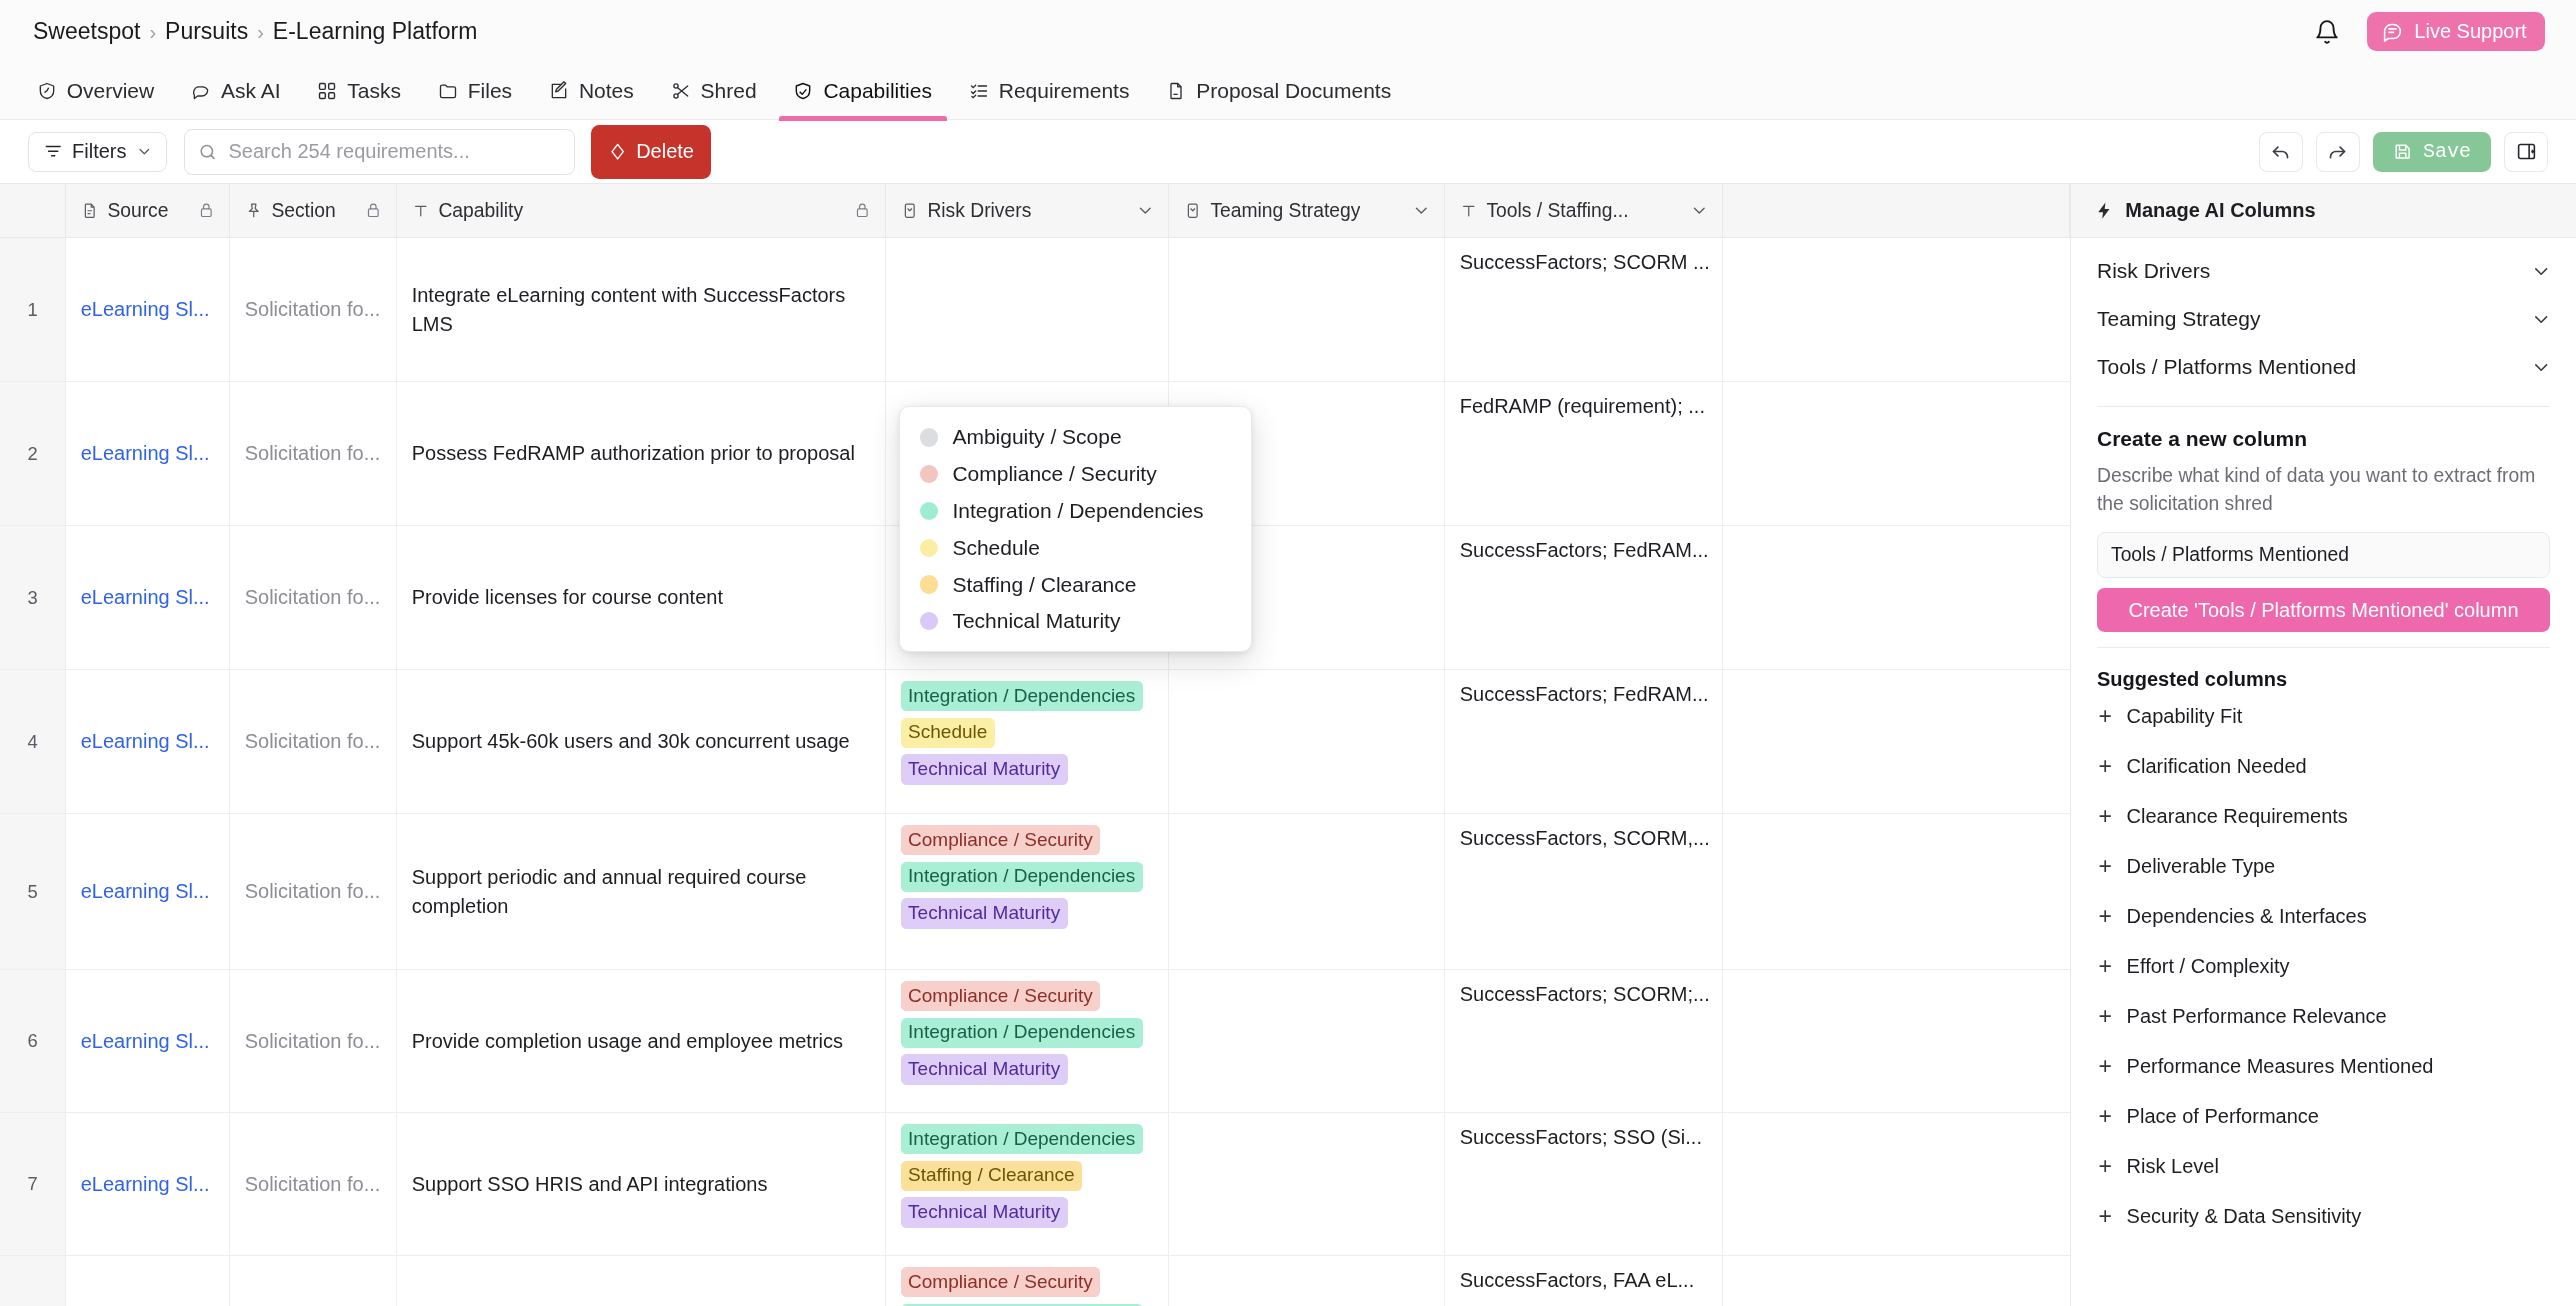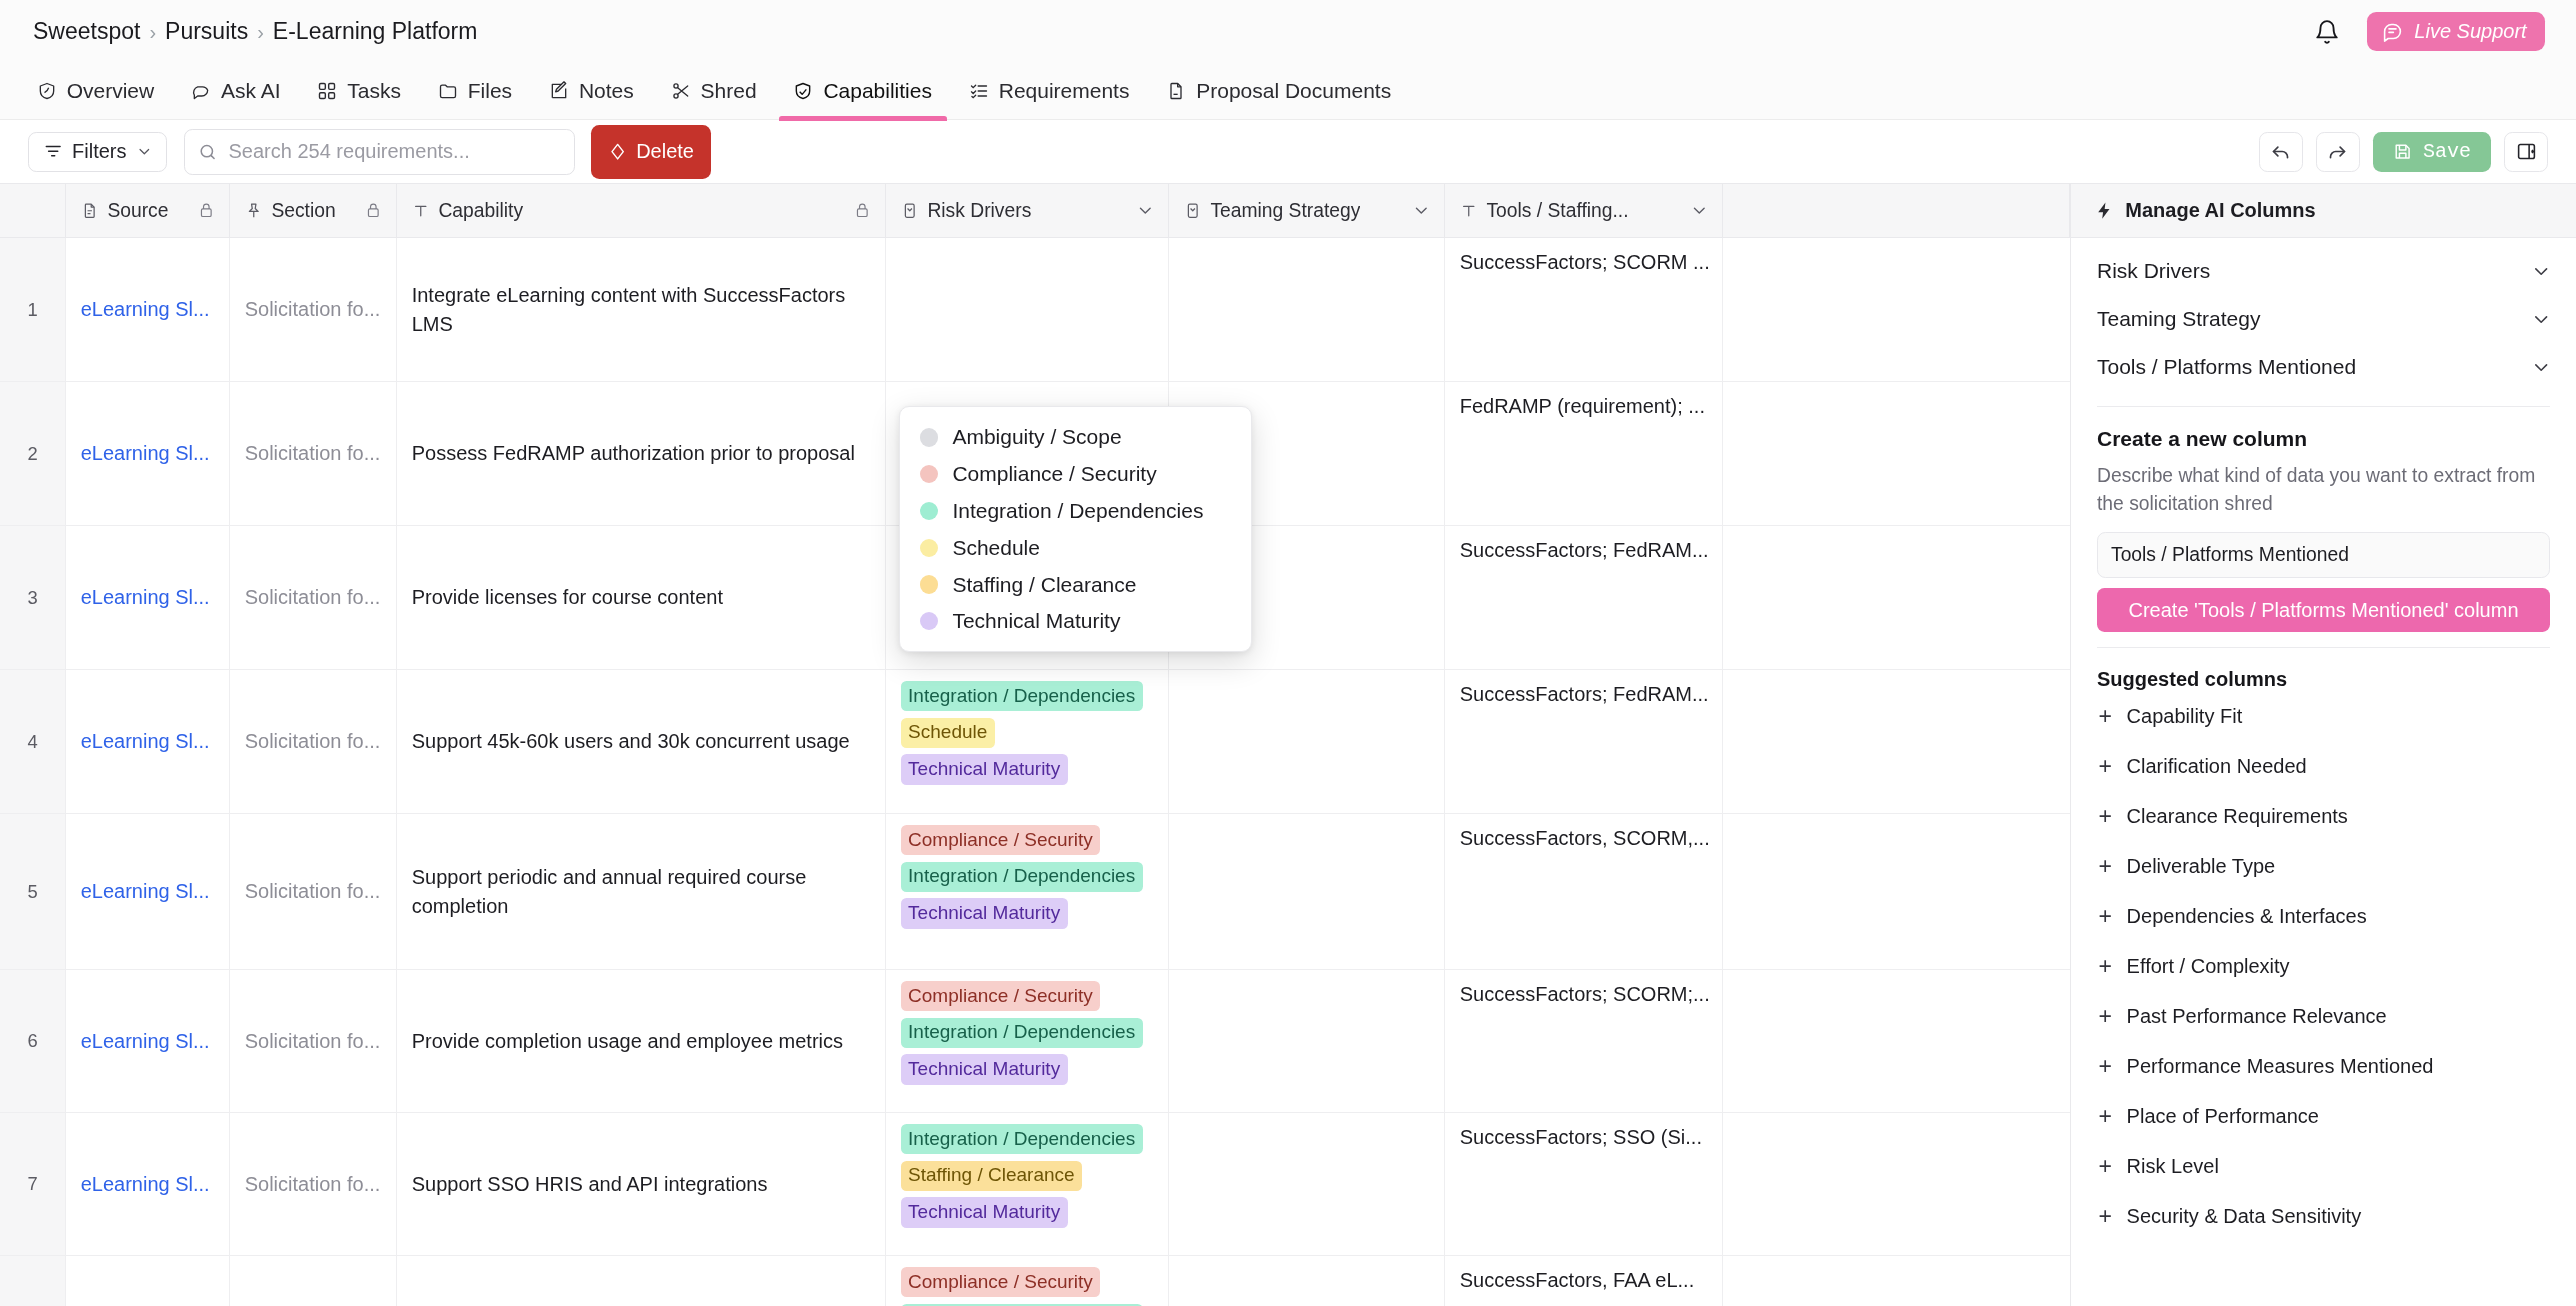--- a/index.html
+++ b/index.html
@@ -26,21 +26,20 @@
   .bell { width: 31px; height: 31px; display: flex; align-items: center; justify-content: center; cursor: pointer; }
   .live-support {
     display: flex; align-items: center; gap: 11px;
     background: #ee73ad; color: #fff;
     border-radius: 9.2px;
     padding: 8.3px 18.4px 8.3px 15.6px;
     font-size: 20px;
     cursor: pointer;
     border: none;
     font-family: inherit;
-    font-style: italic;
   }
 
   
   .tabs {
     height: 57px;
     display: flex; align-items: stretch;
     padding: 0 33px;
     background: #fbfbfb;
     border-bottom: 1.8px solid #ececec;
   }

